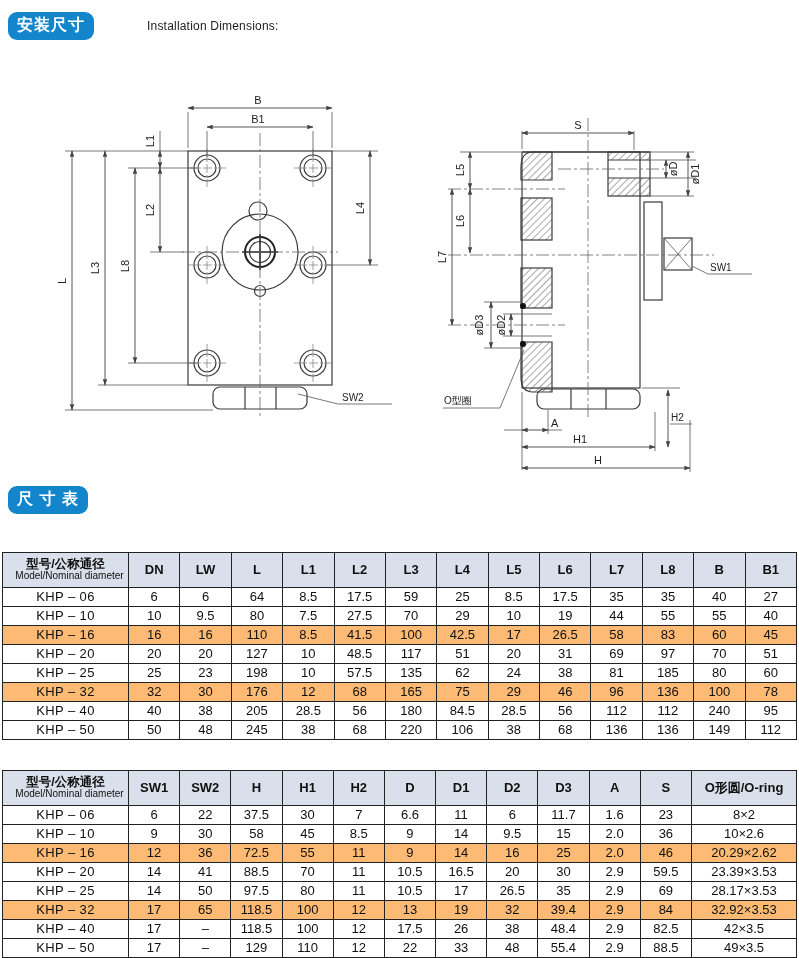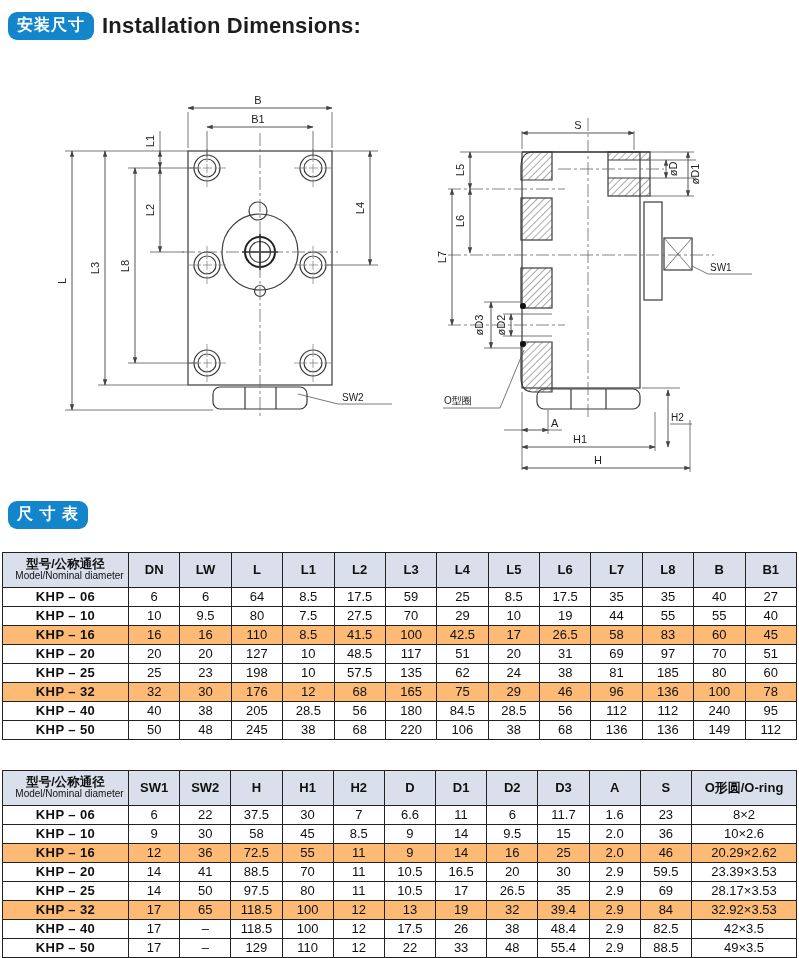--- a/index.html
+++ b/index.html
@@ -1,27 +1,27 @@
 <!DOCTYPE html>
 <html><head>
 <meta charset="utf-8">
 <style>
   html,body { margin:0; padding:0; }
   body {
     width:799px; height:958px; background:#ffffff; position:relative;
     font-family:"Liberation Sans", sans-serif; overflow:hidden; color:#111;
   }
-  .section-header { position:absolute; left:8px; display:flex; align-items:center; gap:8px; }
+  .section-header { position:absolute; left:8px; display:flex; align-items:center; gap:24px; }
   #header1 { top:12px; }
-  #header2 { top:501px; }
+  #header2 { top:486px; }
   .badge {
     background:#1285cb; color:#fff; font-weight:bold; font-size:16px;
     padding:3px 9px 4px 9px; border-radius:9px; letter-spacing:1px; white-space:pre;
   }
-  .section-title { font-size:22px; font-weight:bold; color:#1d1d1d; letter-spacing:.2px; }
+  .section-title { font-size:12px; font-weight:normal; color:#1d1d1d; letter-spacing:.2px;margin-left:29px; }
 
   svg#drawing { position:absolute; top:55px; left:0; }
   .ln  { stroke:#3a3a3a; stroke-width:1.2; fill:none; }
   .bold{ stroke:#222; stroke-width:2; fill:none; }
   .thin{ stroke:#555; stroke-width:.8; fill:none; }
   .dim { stroke:#444; stroke-width:.9; fill:none; }
   .cl  { stroke:#666; stroke-width:.8; fill:none; stroke-dasharray:13 3 3 3; }
   .cm  { stroke:#777; stroke-width:.7; fill:none; stroke-dasharray:9 2 2 2; }
   .lbl { font-family:"Liberation Sans",sans-serif; font-size:11px; fill:#222; }
   .lbl.sm { font-size:10px; }
@@ -35,21 +35,21 @@
   #table2 { top:770px; }
   .dim-table th, .dim-table td {
     border:1px solid #222; text-align:center; vertical-align:middle;
     padding:0; height:18px; line-height:1.05; overflow:hidden;
   }
   .dim-table thead th { background:#d9e0eb; height:34px; font-size:13px; }
   .dim-table th.col-model { width:125px; }
   #table2 thead th:last-child { width:104px; }
   .dim-table .cn { font-size:12.5px; font-weight:bold; }
   .dim-table .en { font-size:10px; font-weight:normal;margin-left:8px; }
-  .dim-table td.model { font-weight:bold; letter-spacing:.4px; }
+  .dim-table td.model { font-weight:normal; letter-spacing:.4px; }
   .dim-table tr.shaded td { background:#fdba74; }
 </style>
 </head>
 <body>
 
 <div class="section-header" id="header1">
   <span class="badge">安装尺寸</span>
   <span class="section-title">Installation Dimensions:</span>
 </div>
 

